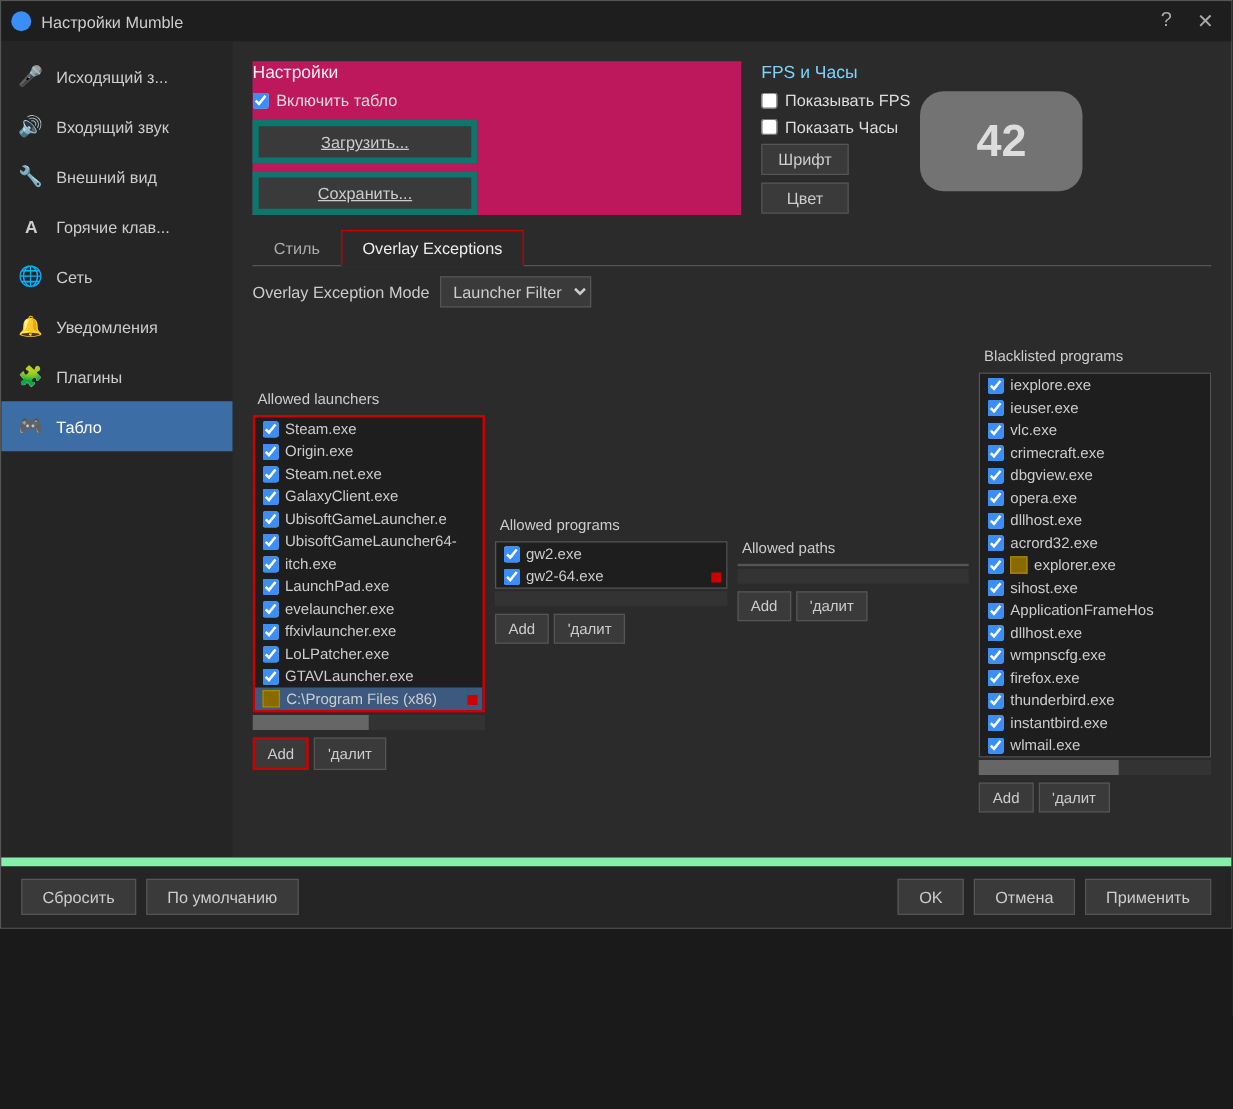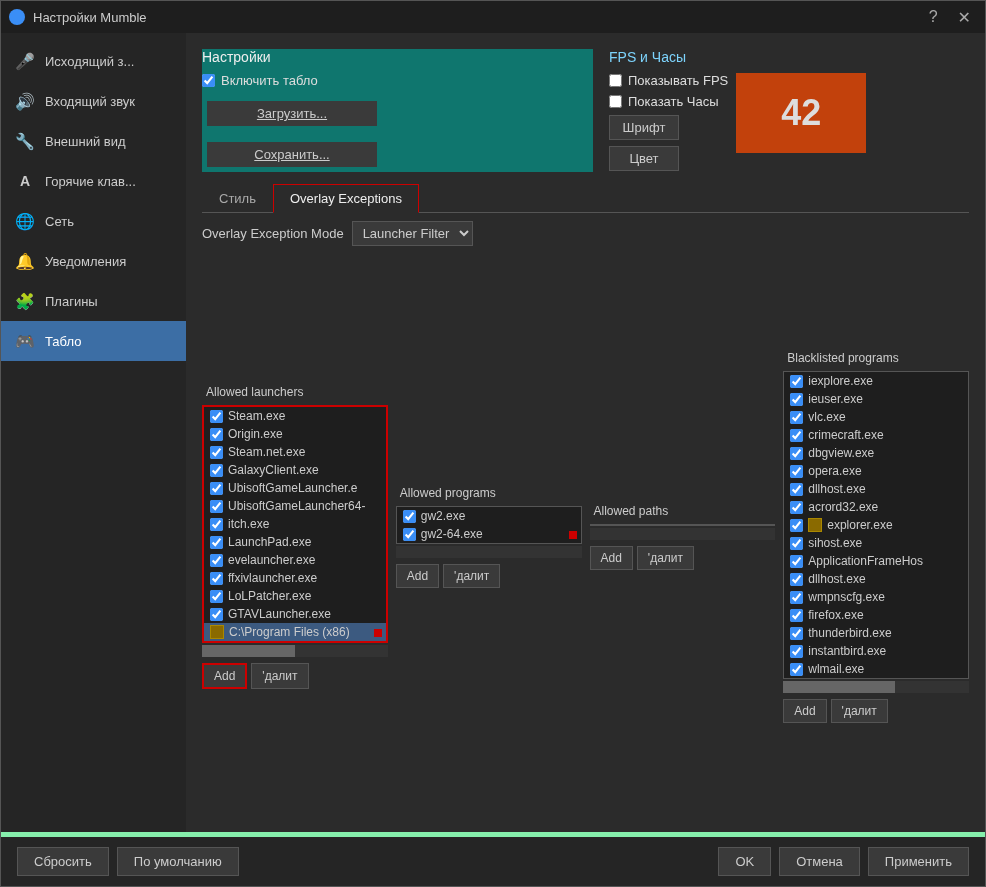--- a/index.html
+++ b/index.html
@@ -7,21 +7,21 @@
       background: #1a1a1a;
       font-family: 'Segoe UI', Arial, sans-serif;
       font-size: 13px;
       color: #ddd;
       width: 986px;
       height: 887px;
       overflow: hidden;
     }
     .window {
       width: 986px;
-      height: 887px;
+      height: 743px;
       background: #2b2b2b;
       border: 1px solid #555;
       display: flex;
       flex-direction: column;
     }
     .titlebar {
       background: #1e1e1e;
       height: 32px;
       display: flex;
       align-items: center;
@@ -100,21 +100,21 @@
     
     .top-row {
       display: flex;
       gap: 16px;
       margin-bottom: 12px;
     }
 
     
     .settings-box {
       flex: 1;
-      background: #0f766e;
+      background: #be185d;
     }
     .settings-box .section-title {
       font-size: 14px;
       color: #eee;
       margin-bottom: 8px;
     }
     .checkbox-row {
       display: flex;
       align-items: center;
       gap: 6px;
@@ -169,29 +169,30 @@
     .fps-btn {
       background: #3a3a3a;
       border: 1px solid #555;
       color: #ccc;
       padding: 4px 10px;
       cursor: pointer;
       font-size: 13px;
       width: 70px;
     }
     .fps-display {
-      background: #c2410c;
+      background: #737373;
       width: 130px;
       height: 80px;
       display: flex;
       align-items: center;
       justify-content: center;
       font-size: 36px;
       font-weight: bold;
       color: #ddd;
+      border-radius: 19px;
     }
 
     
     .tabs-row {
       display: flex;
       align-items: center;
       gap: 0;
       border-bottom: 1px solid #555;
       margin-bottom: 8px;
     }
@@ -317,21 +318,21 @@
     .list-btn.add-btn {
       border: 2px solid #c00;
     }
 
     
     .footer {
       display: flex;
       justify-content: space-between;
       padding: 10px 16px;
       background: #252525;
-      border-top: 5px solid #86efac;
+      border-top: 7px solid #86efac;
       flex-shrink: 0;
     }
     .footer-left { display: flex; gap: 8px; }
     .footer-right { display: flex; gap: 8px; }
     .footer-btn {
       background: #3a3a3a;
       border: 1px solid #555;
       color: #ccc;
       padding: 6px 16px;
       cursor: pointer;

